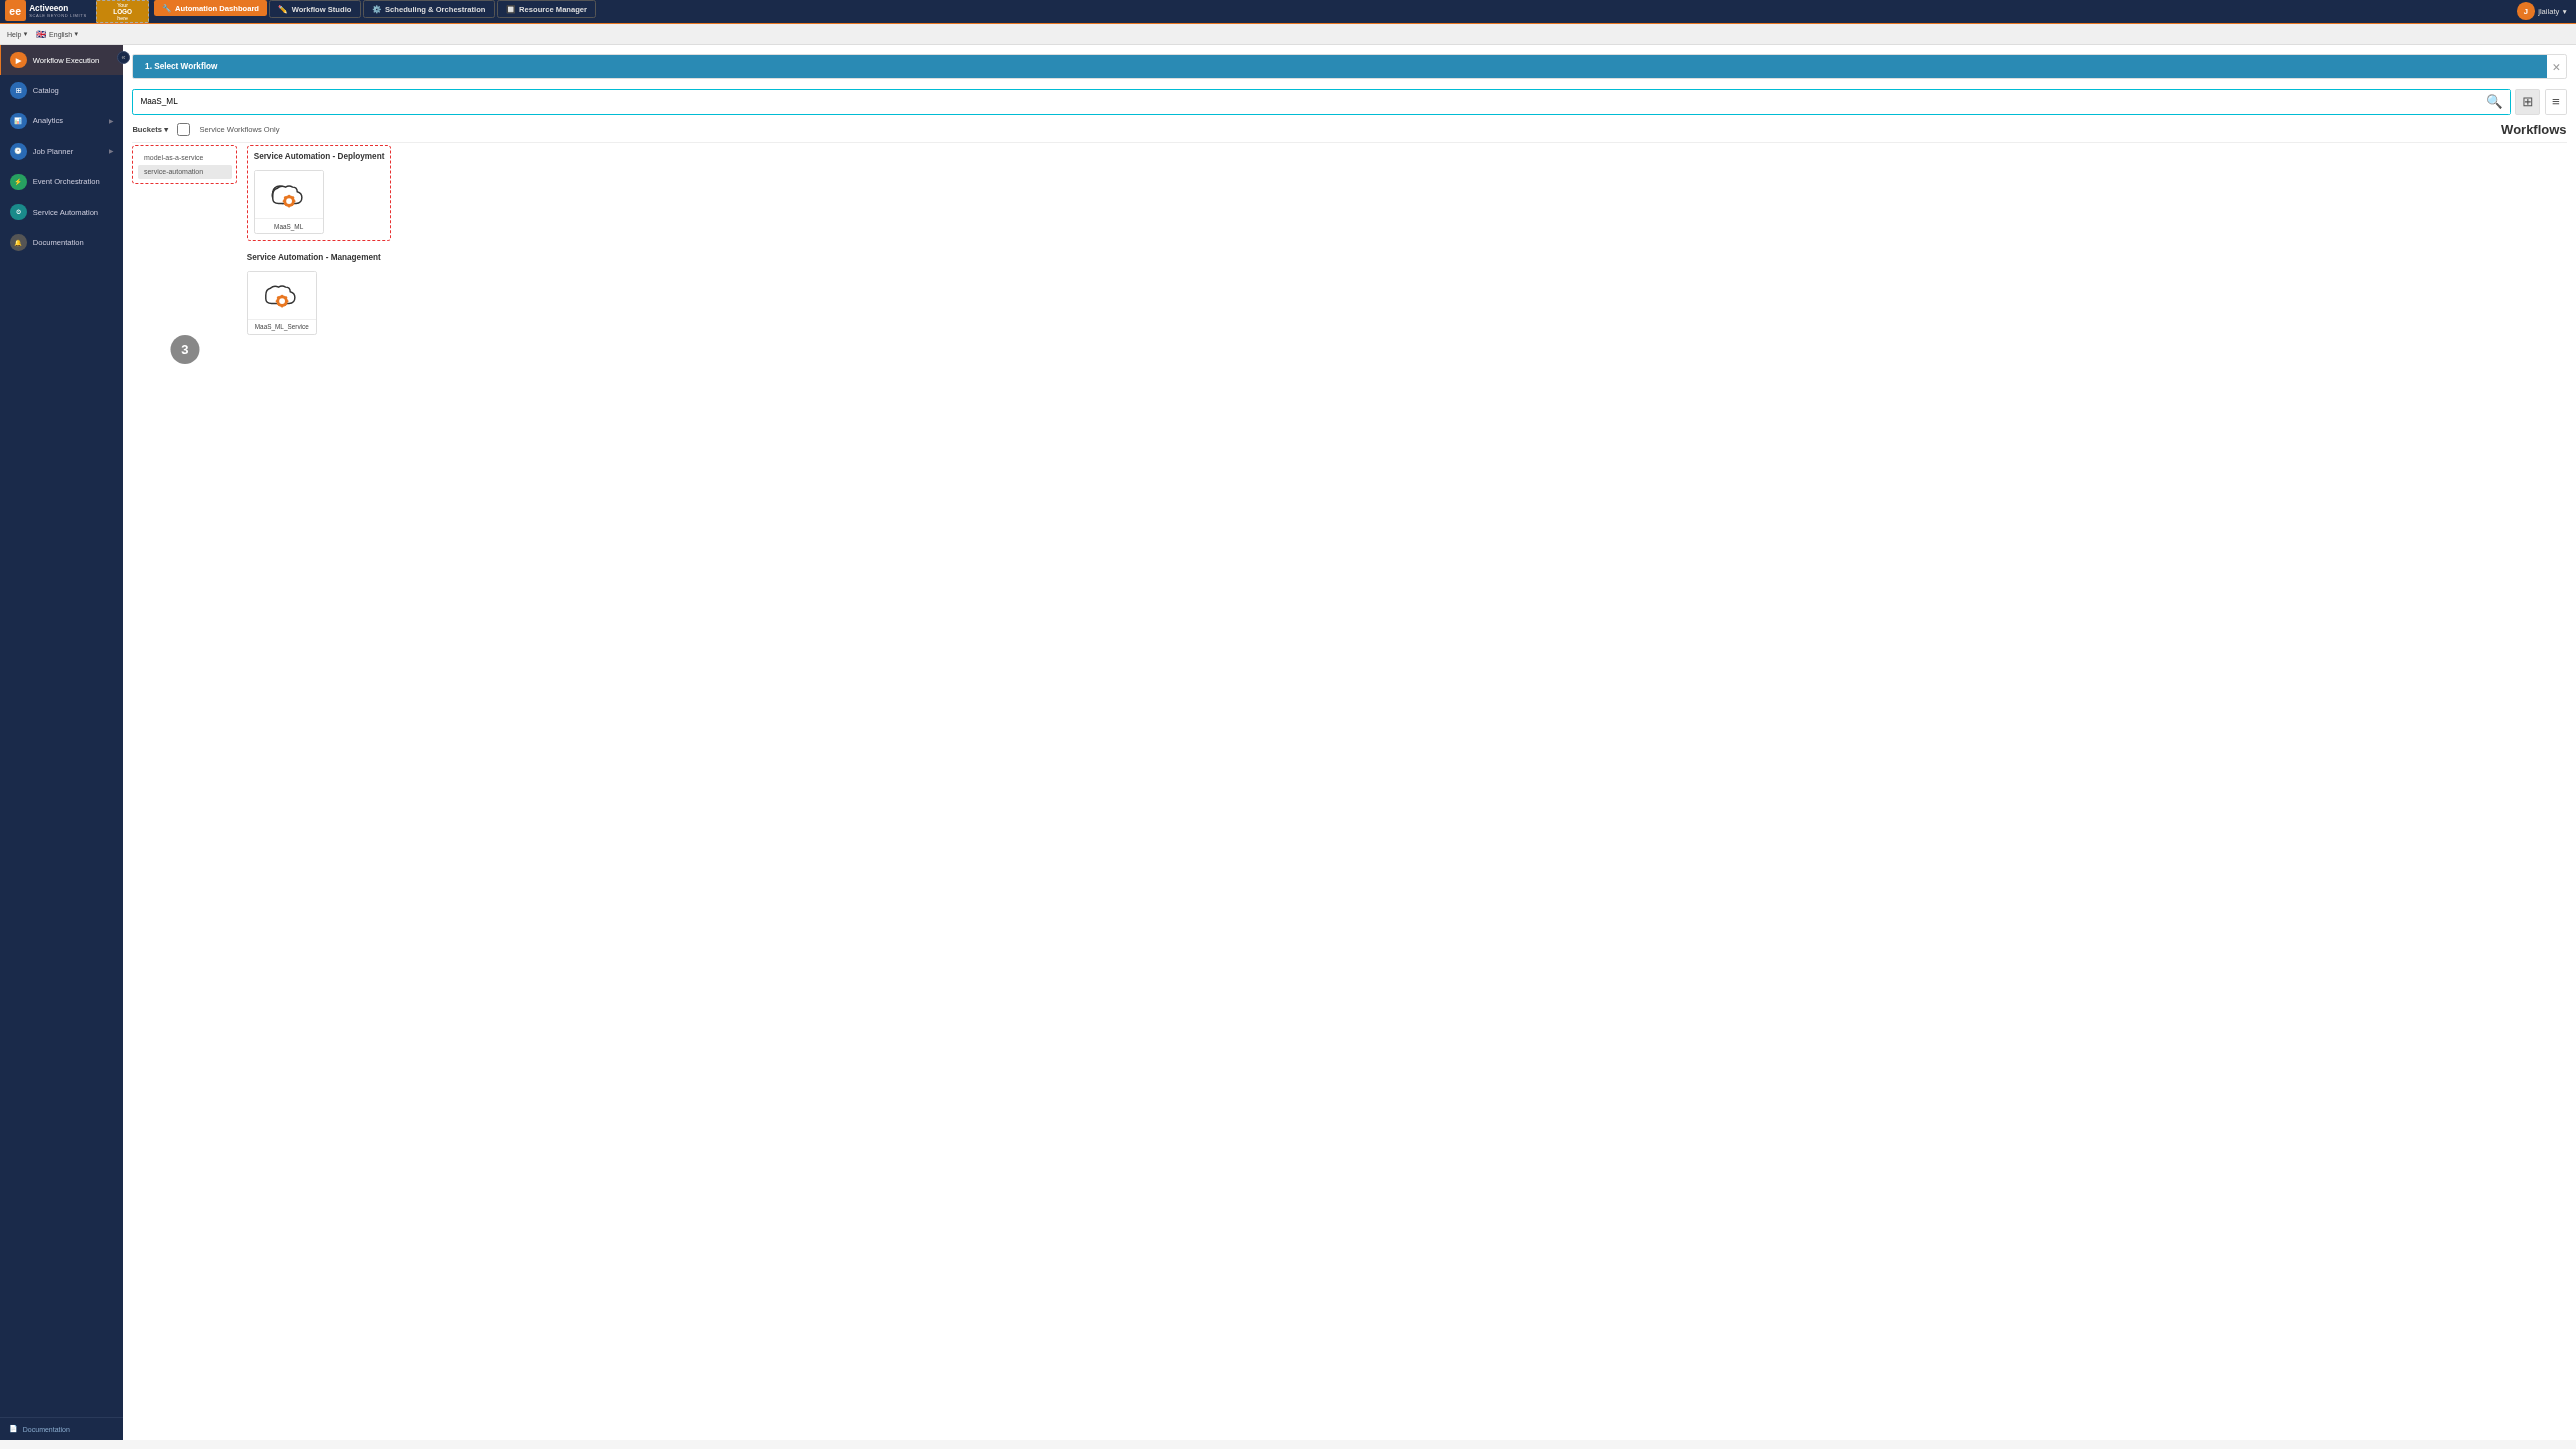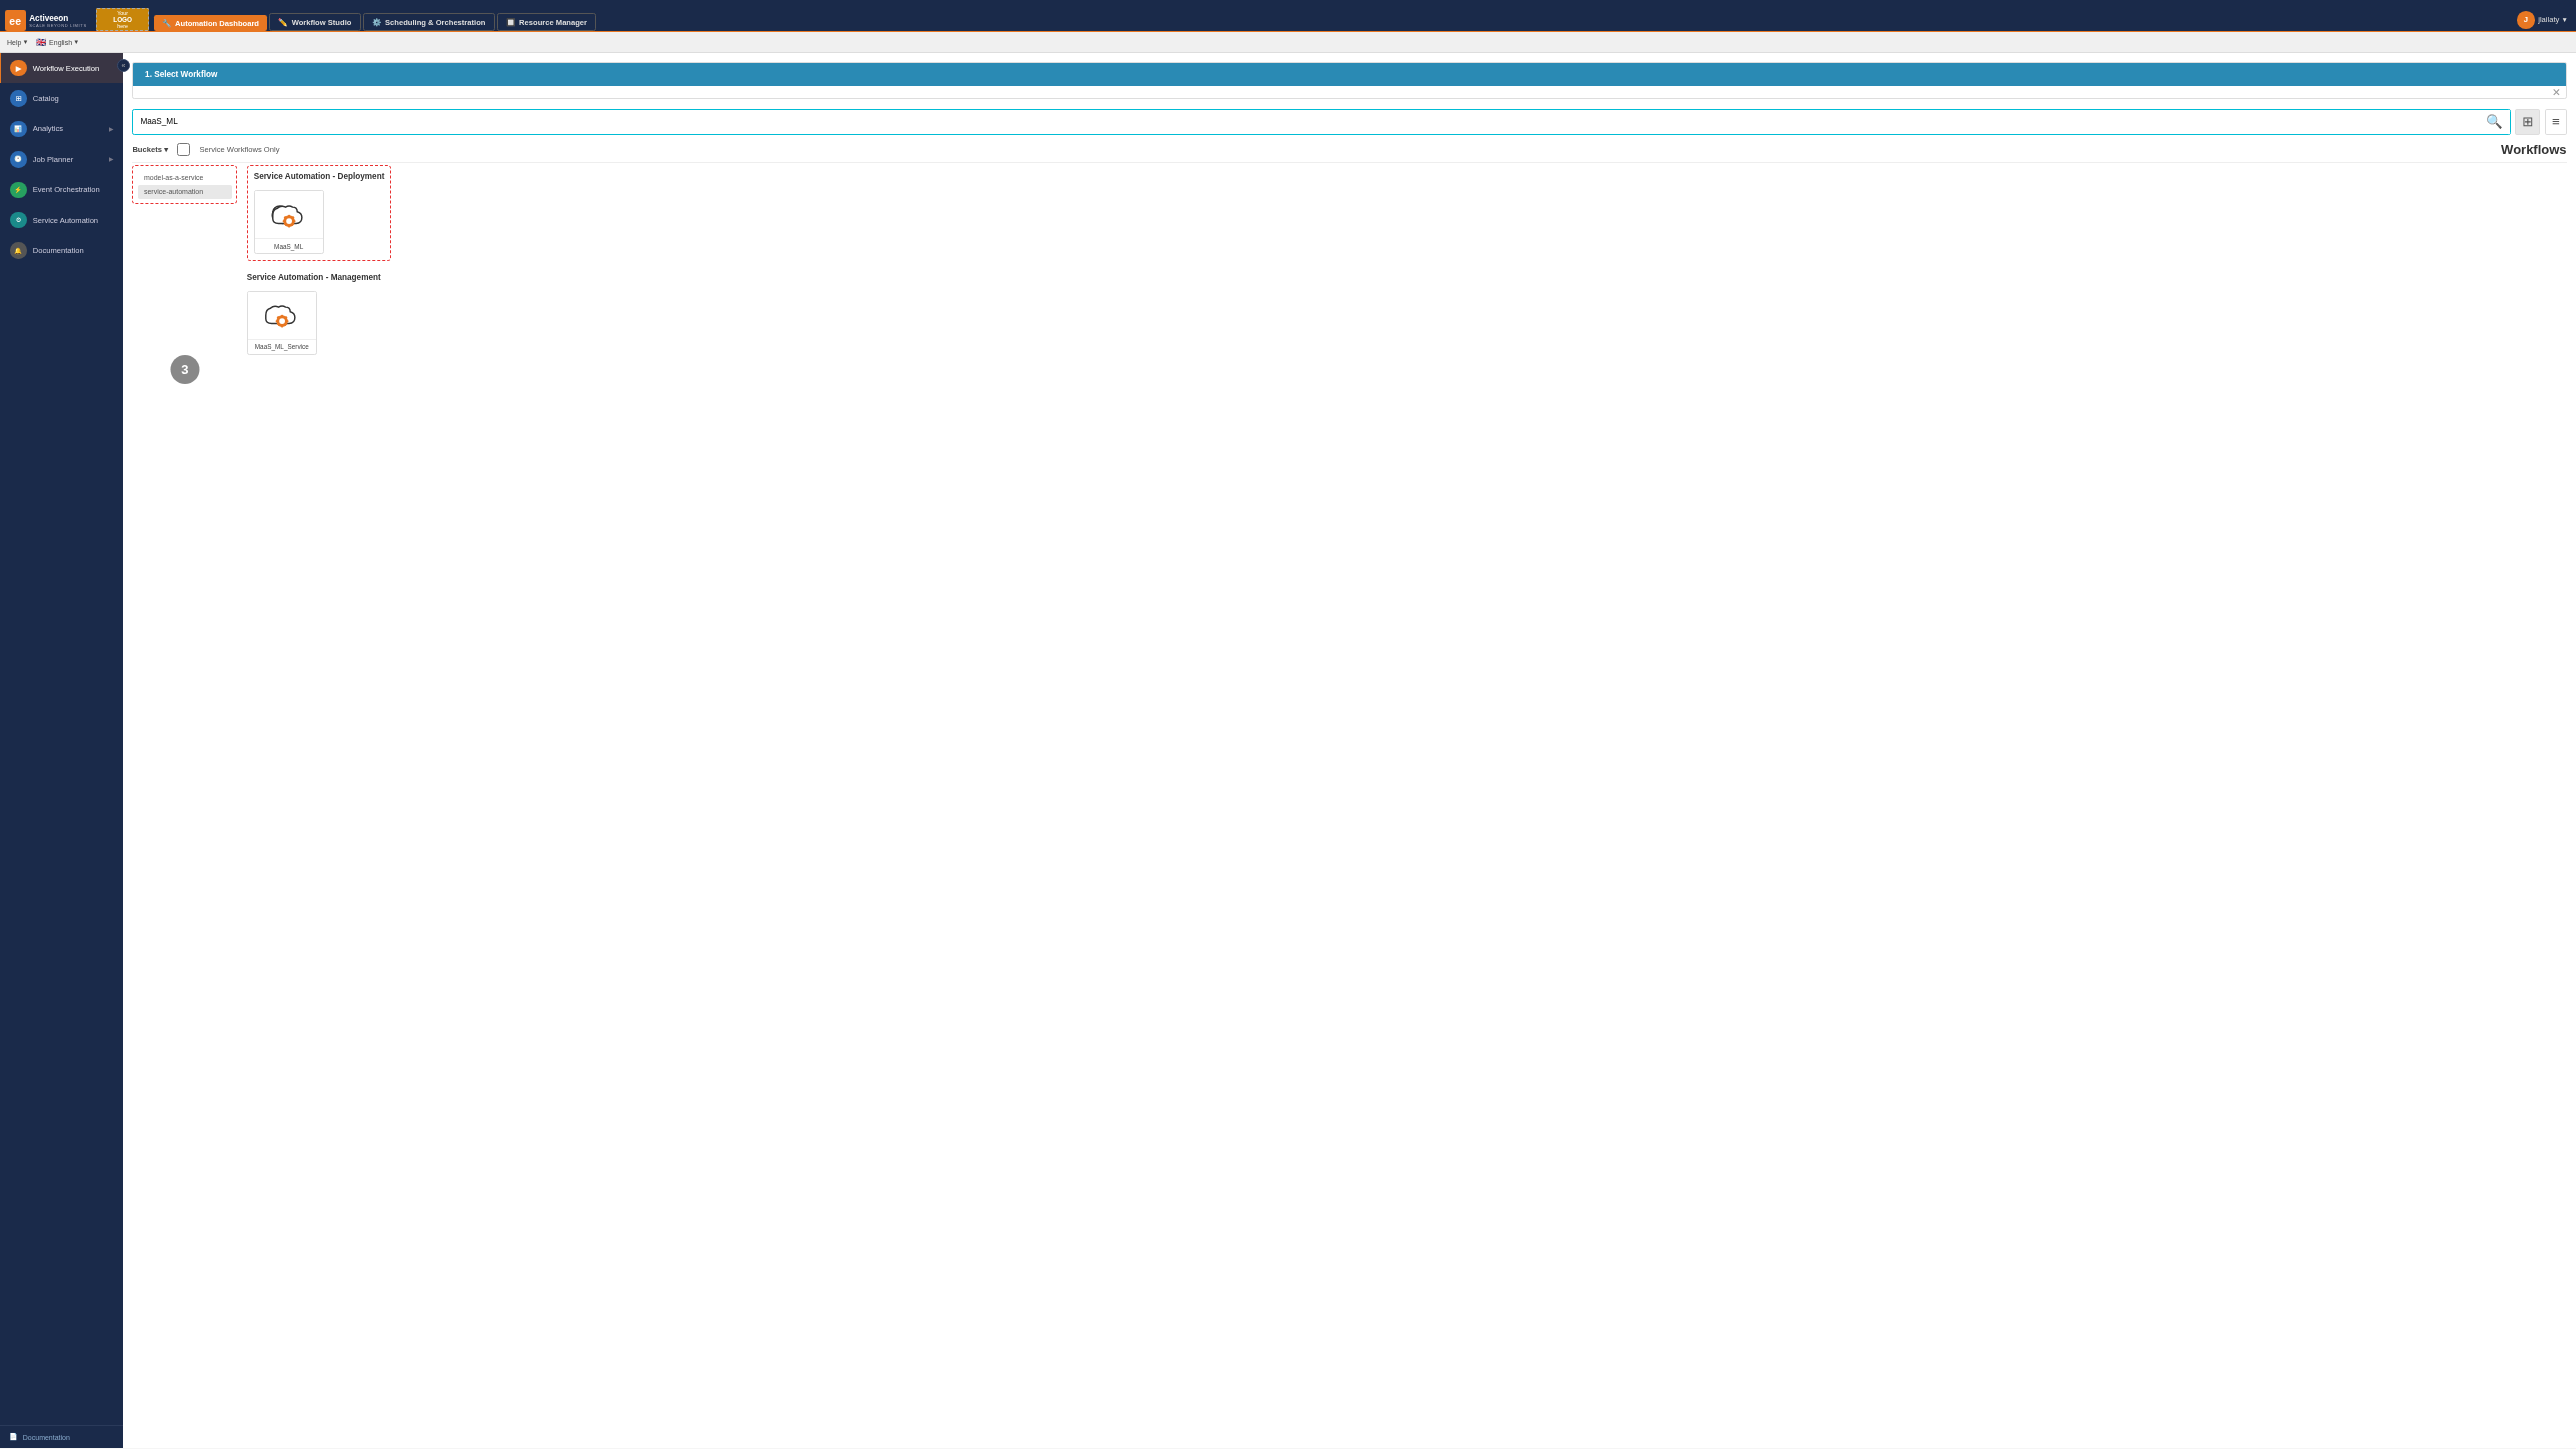--- a/index.html
+++ b/index.html
@@ -1,22 +1,22 @@
 <!DOCTYPE html>
 <html style="font-size:9.4px"><head>
   <meta charset="utf-8">
   <style>
     * { box-sizing: border-box; margin: 0; padding: 0; }
     body { font-family: 'Segoe UI', Arial, sans-serif; background: #f5f5f5; overflow: hidden; }
 
     
     .top-nav {
-      display: flex; align-items: flex-end;
+      display: flex; align-items: flex-start;
       background: #1a2a4a;
-      height: 32px; padding: 0 4.7px;
+      height: 24px; padding: 0 4.7px;
       border-bottom: 1.8px solid #e87722;
     }
     .logo-area {
       display: flex; align-items: center; gap: 3.5px;
       margin-right: 9.4px;
     }
     .logo-icon {
       width: 21px; height: 21px; background: #e87722; border-radius: 2.3px;
       display: flex; align-items: center; justify-content: center;
       color: white; font-weight: bold; font-size: 10.5px;
@@ -297,21 +297,21 @@
 
     <div class="sidebar-bottom">
       <span>📄</span>
       <span>Documentation</span>
     </div>
   </aside>
 
   <main class="main-content">
     <div class="workflow-panel content-wrapper">
 
-      <div style="display:flex; align-items:stretch; margin-bottom:9.4px; border:0.6px solid #ddd; border-radius:2.3px; overflow:hidden; position:relative;flex-direction:column;">
+      <div style="display:flex; align-items:stretch; margin-bottom:9.4px; border:0.6px solid #ddd; border-radius:2.3px; overflow:hidden; position:relative;">
         <div class="step step-active">
           <span>1. Select Workflow</span>
         </div>
         <button class="step-close">✕</button>
       </div>
 
       <div class="search-bar">
         <div class="search-input-wrapper">
           <input class="search-input" type="text" value="MaaS_ML" style="">
           <button class="search-btn">🔍</button>

